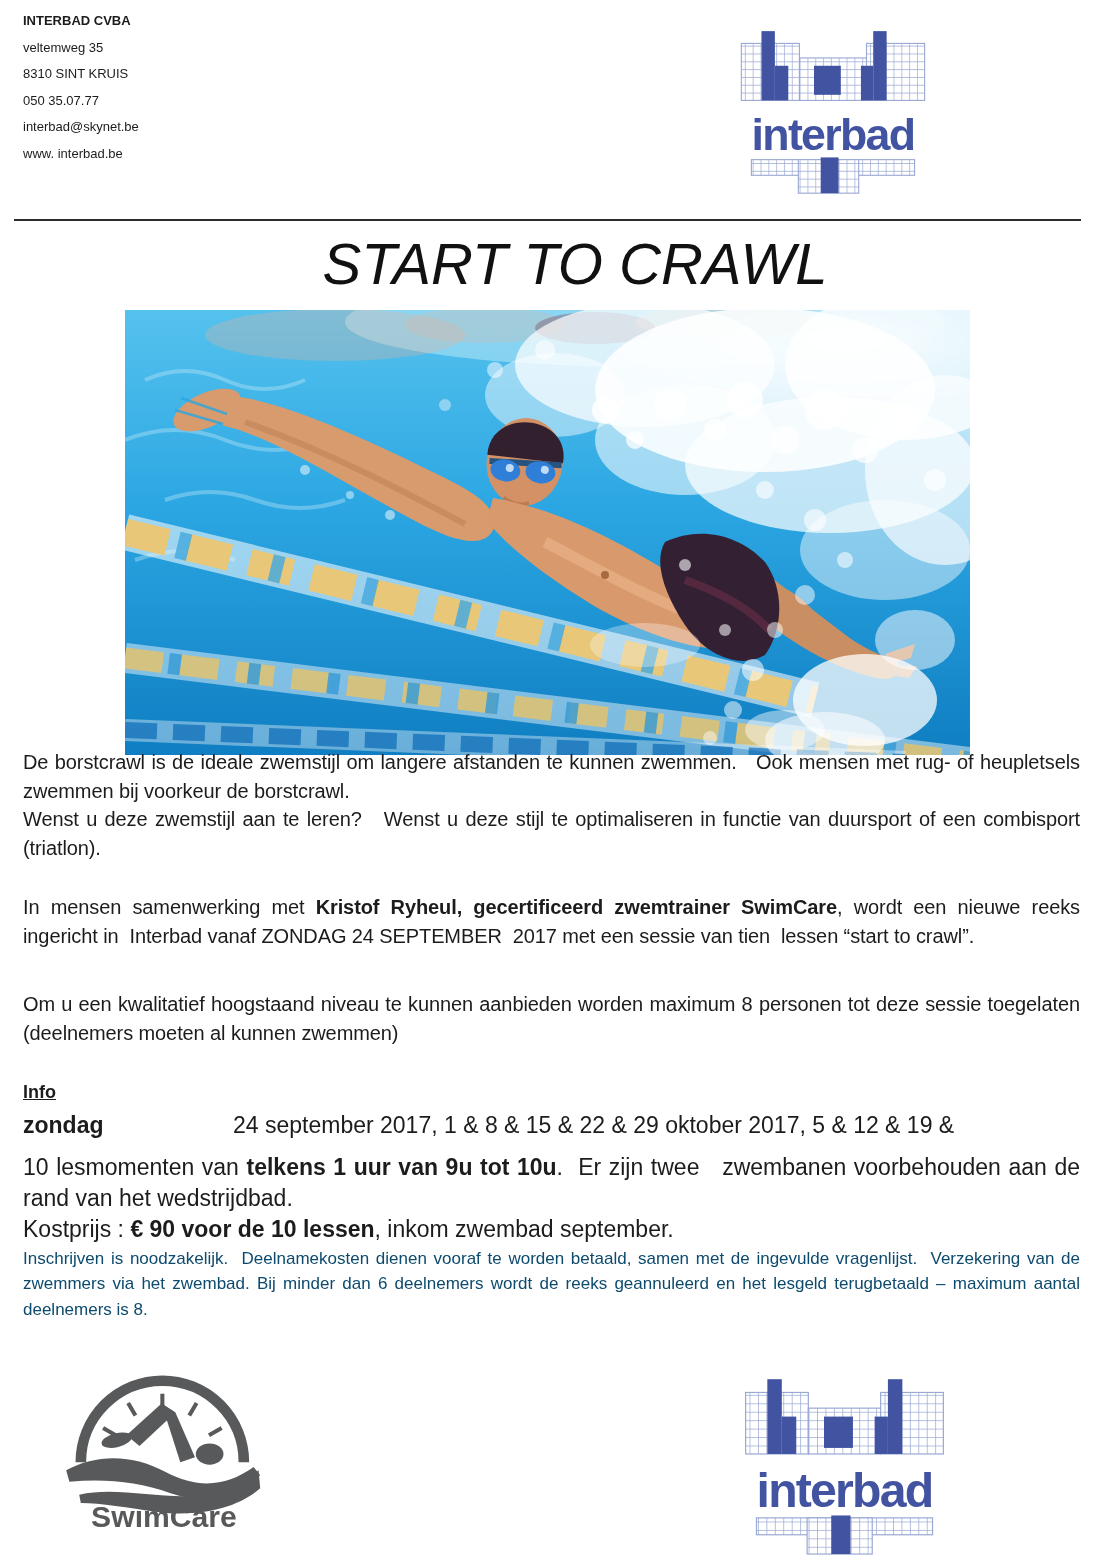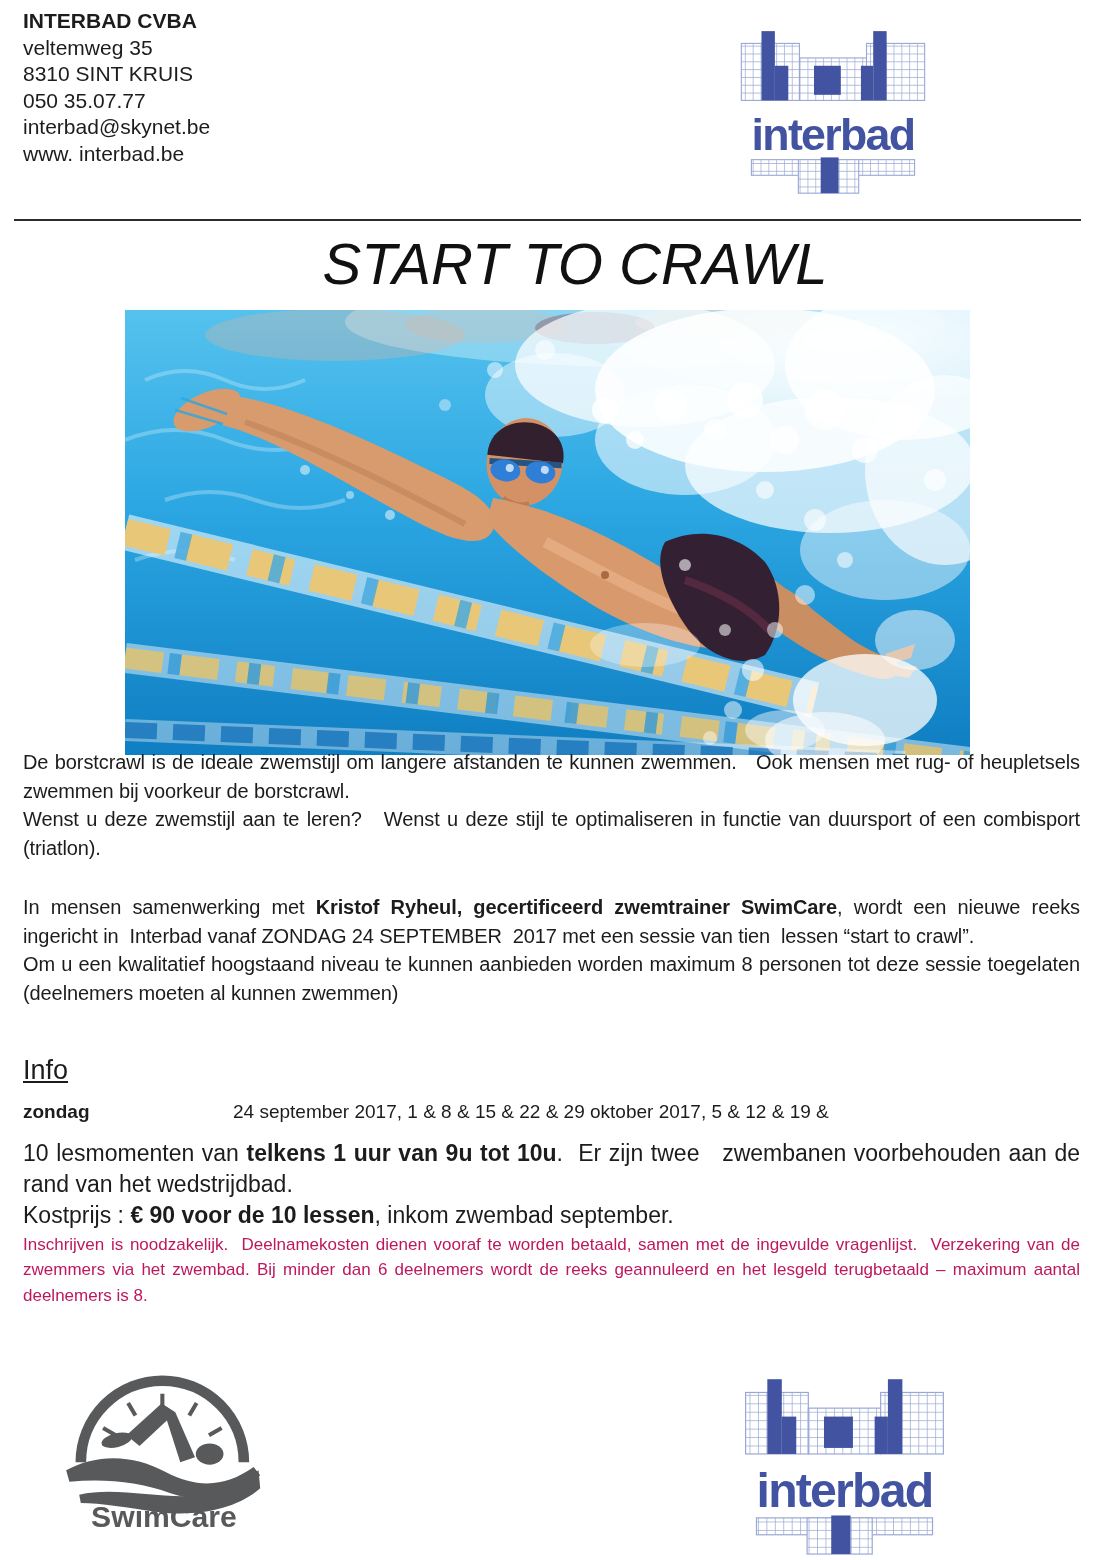--- a/index.html
+++ b/index.html
@@ -1,48 +1,48 @@
 <!DOCTYPE html>
 <html><head>
 <meta charset="utf-8">
 <style>
   html,body{margin:0;padding:0;background:#fff;}
   .page{
     position:relative;width:1094px;height:1560px;background:#fff;overflow:hidden;
     font-family:"Liberation Sans",sans-serif;color:#1c1c1c;
   }
   
-  .contact{position:absolute;left:23px;top:8px;font-size:21px;line-height:26.5px;}
+  .contact{position:absolute;left:23px;top:8px;font-size:13px;line-height:26.5px;}
   .contact .company{font-weight:bold;}
   
   .logo-top{position:absolute;left:738px;top:30px;width:190px;height:160px;}
   .logo-bottom{position:absolute;left:742px;top:1378px;width:205px;height:172px;}
   .logo-swimcare{position:absolute;left:58px;top:1366px;width:212px;height:196px;}
   .rule{position:absolute;left:14px;right:13px;top:219px;border-top:2px solid #2b2b2b;}
   .title{
     position:absolute;top:224px;left:0;width:1094px;text-align:center;
     font-style:italic;font-size:58px;line-height:80px;color:#111;
     transform:translateX(28px);white-space:nowrap;
   }
   .photo{position:absolute;left:125px;top:310px;width:845px;height:445px;}
   .photo svg{display:block;width:100%;height:100%;}
   
   .body{position:absolute;left:23px;top:748px;width:1057px;}
   .para{font-size:20px;line-height:28.5px;text-align:justify;letter-spacing:-0.1px;margin:0;}
   .para.p2{margin-top:31px;}
-  .para.p3{}
+  .para.p3{margin-top:40px;}
   .b{font-weight:bold;}
   .u{}
-  .info-heading{margin-top:49px;font-size:27px;line-height:28.5px;font-weight:normal;text-decoration:underline;}
-  .day-row{display:flex;margin-top:8px;font-size:19px;line-height:37px;}
+  .info-heading{margin-top:31px;font-size:18px;line-height:28.5px;font-weight:bold;text-decoration:underline;}
+  .day-row{display:flex;margin-top:0;font-size:23px;line-height:37px;}
   .day-label{width:210px;font-weight:bold;flex:none;}
   .dates{flex:1;}
   .lessons{margin-top:8px;font-size:23px;line-height:31px;text-align:justify;}
   .cost{font-size:23px;line-height:31px;}
-  .fine{font-size:17px;line-height:25.5px;text-align:justify;color:#be185d;margin-top:1px;}
+  .fine{font-size:17px;line-height:25.5px;text-align:justify;color:#0c4a6e;margin-top:1px;}
   svg text{font-family:"Liberation Sans",sans-serif;}
 </style>
 </head>
 <body>
 
 <div class="page">
 
   <div class="contact">
     <div class="company">INTERBAD CVBA</div>
     <div>veltemweg 35</div>

